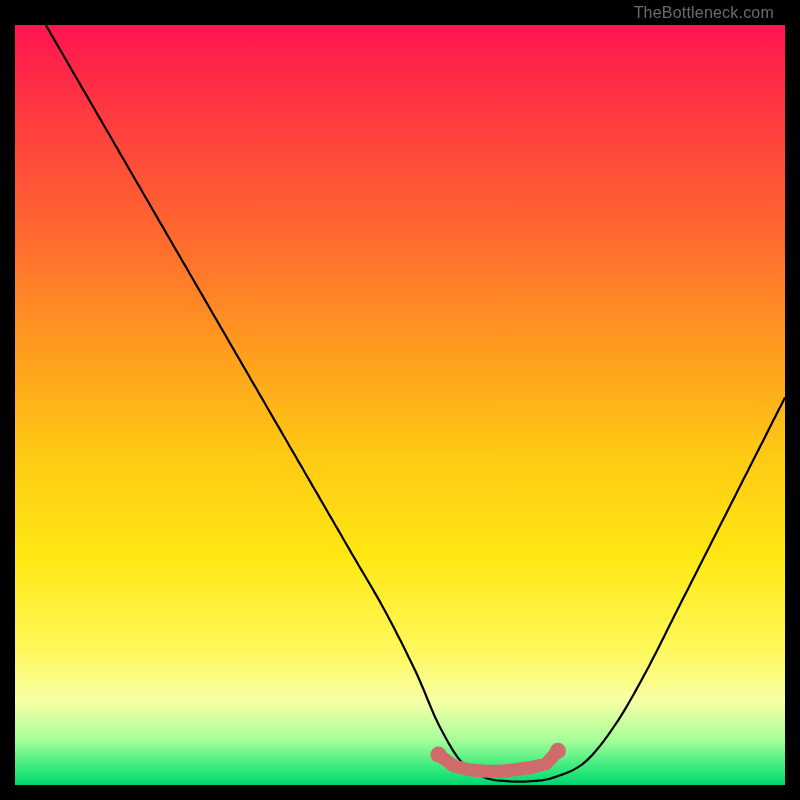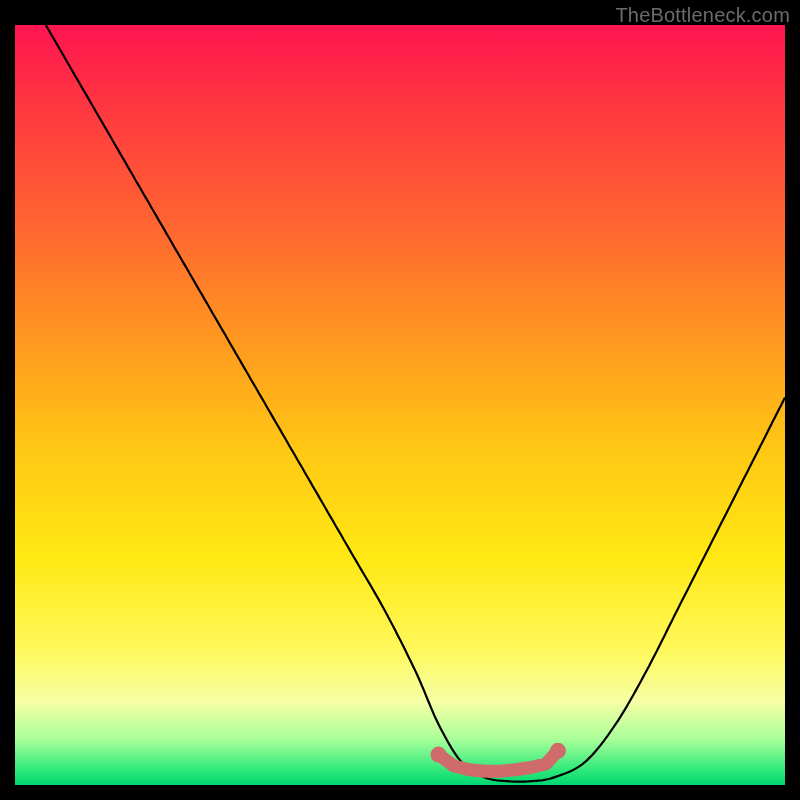--- a/index.html
+++ b/index.html
@@ -44,23 +44,23 @@
   svg.curve {
     position: absolute;
     left: 0;
     top: 0;
     width: 770px;
     height: 760px;
   }
   .watermark {
     position: absolute;
     top: 4px;
-    right: 10px;
+    right: 26px;
     color: #6b6b6b;
-    font-size: 20px;
+    font-size: 16px;
     letter-spacing: 0.2px;
     font-weight: 400;
   }
 </style>
 </head>
 <body>
 
 <div class="frame">
   <div class="plot-area">
     <svg class="curve" viewBox="0 0 770 760" preserveAspectRatio="none">

